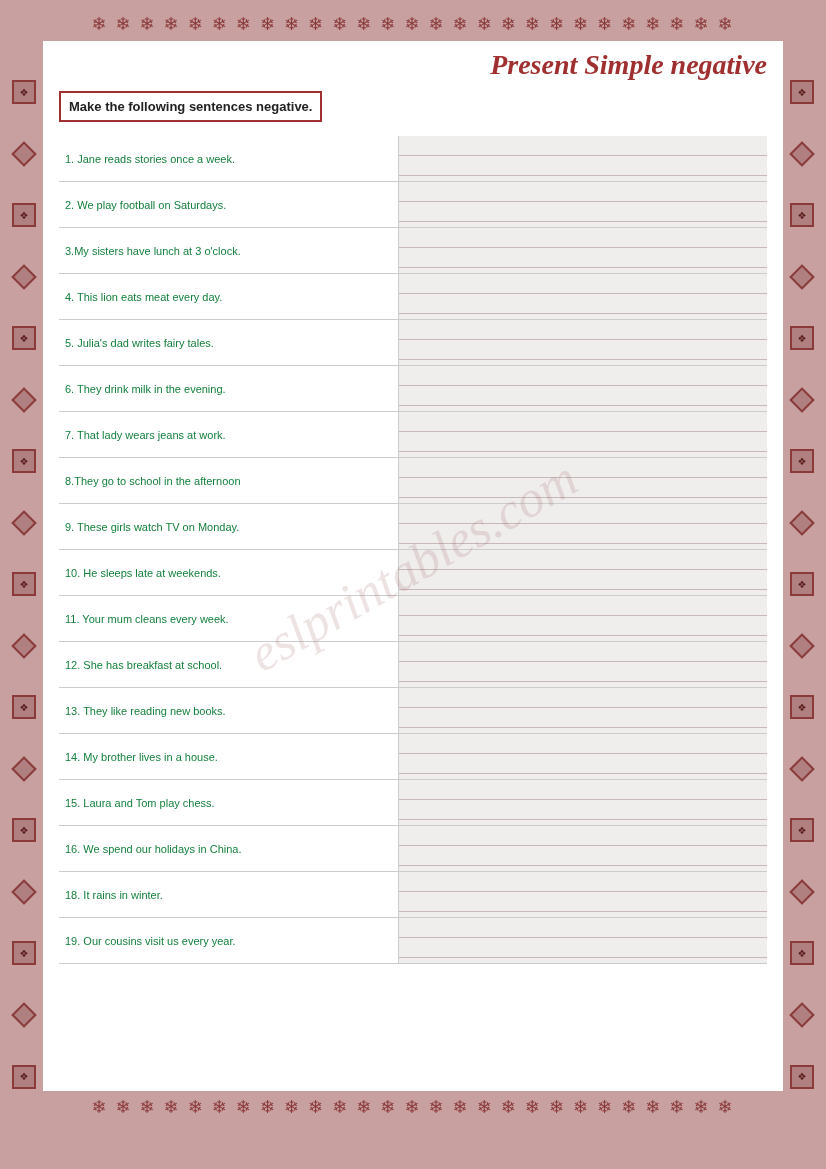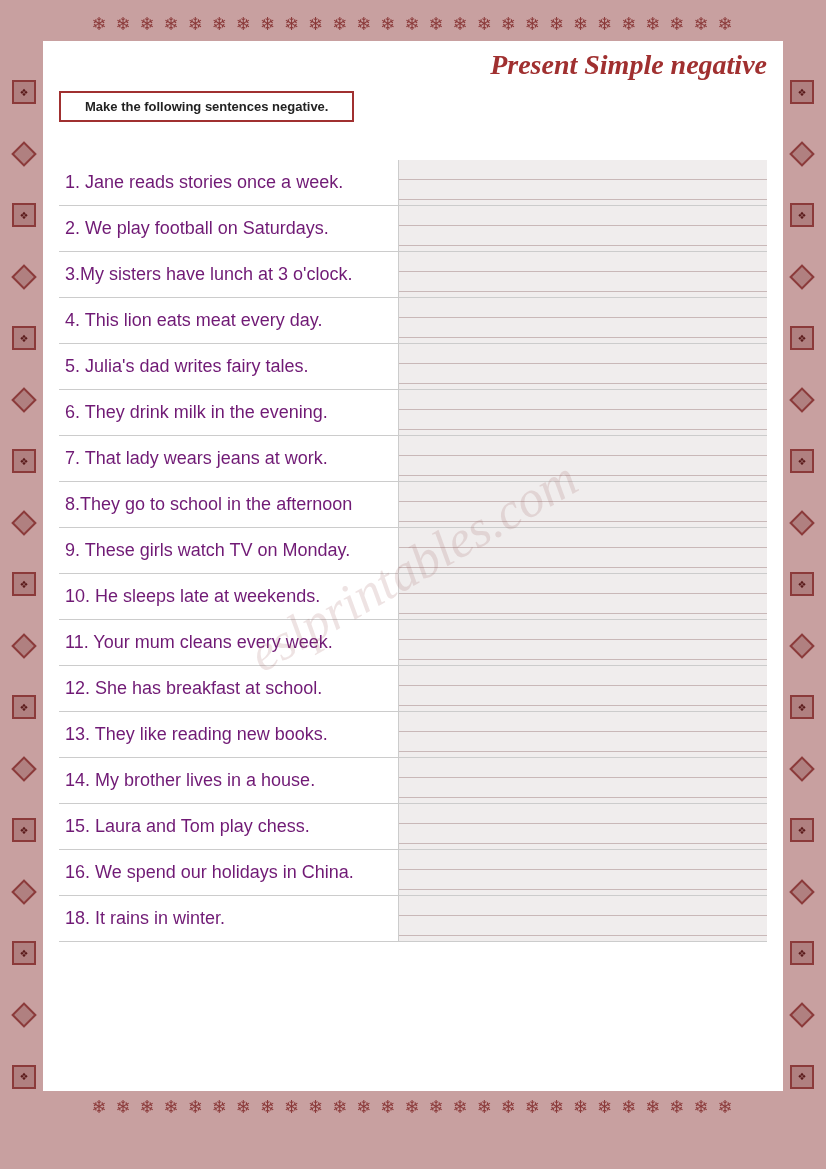--- a/index.html
+++ b/index.html
@@ -92,44 +92,44 @@
       font-size: 28px;
       font-weight: bold;
       color: #a03030;
       font-family: 'Times New Roman', serif;
       margin-bottom: 10px;
       font-style: italic;
     }
 
     .instruction-box {
       border: 2px solid #a03030;
-      padding: 6px 24px;
+      padding: 6px 8px;
       display: inline-block;
-      margin-bottom: 24px;
+      margin-bottom: 0;
       font-size: 13px;
       font-weight: bold;
       color: #222;
     }
 
     .sentences-grid {
       width: 100%;
     }
 
     .sentence-row {
       display: flex;
       align-items: stretch;
       border-bottom: 1px solid #ccc;
       min-height: 46px;
     }
 
     .sentence-left {
       width: 48%;
       padding: 8px 6px;
-      font-size: 18px;
-      color: #701a75;
+      font-size: 11px;
+      color: #15803d;
       border-right: 1px solid #ccc;
       display: flex;
       align-items: center;
     }
 
     .sentence-right {
       width: 52%;
       background: #f0eded;
       background-image: repeating-linear-gradient(
         transparent,
@@ -273,17 +273,21 @@
           <div class="sentence-right"></div>
         </div>
         <div class="sentence-row">
           <div class="sentence-left">16. We spend our holidays in China.</div>
           <div class="sentence-right"></div>
         </div>
         <div class="sentence-row">
           <div class="sentence-left">18. It rains in winter.</div>
           <div class="sentence-right"></div>
         </div>
+        <div class="sentence-row">
+          <div class="sentence-left">19. Our cousins visit us every year.</div>
+          <div class="sentence-right"></div>
+        </div>
       </div>
   </div>
 
   <div class="snowflake-border-bottom">❄ ❄ ❄ ❄ ❄ ❄ ❄ ❄ ❄ ❄ ❄ ❄ ❄ ❄ ❄ ❄ ❄ ❄ ❄ ❄ ❄ ❄ ❄ ❄ ❄ ❄ ❄</div>
 </div>
 
 </body></html>

